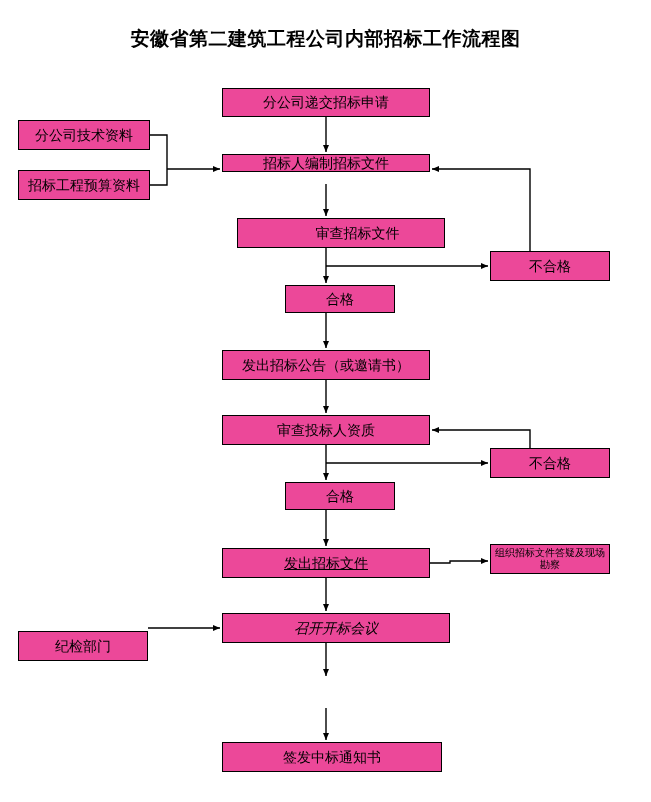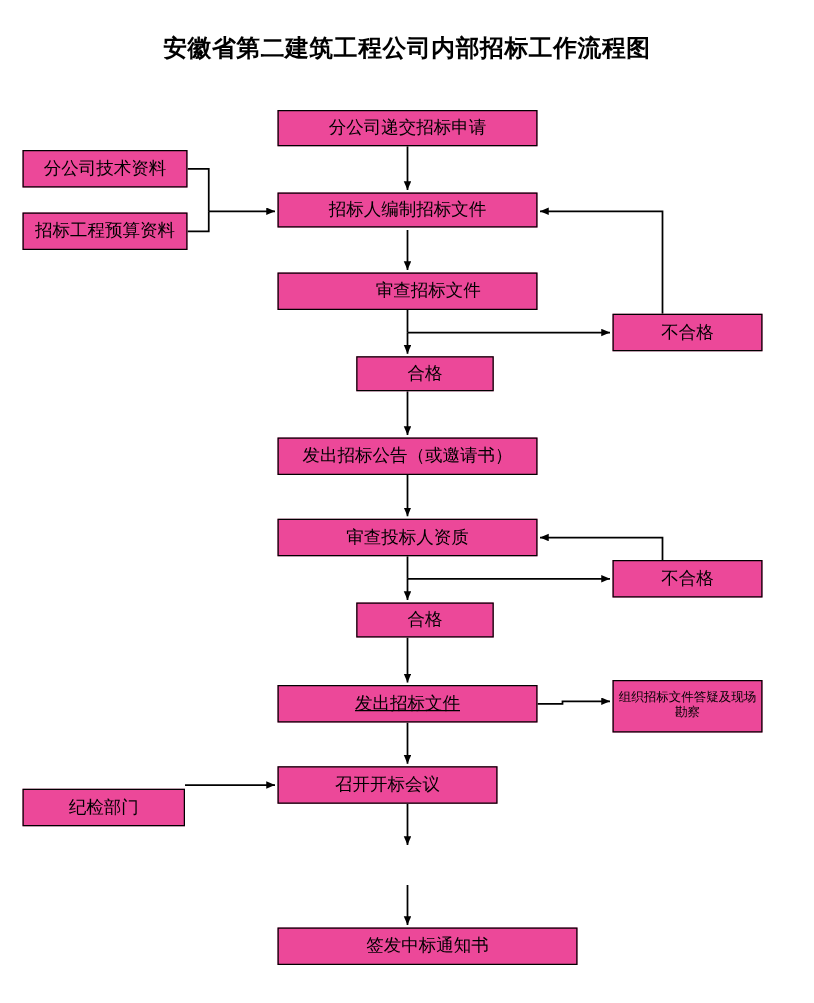--- a/index.html
+++ b/index.html
@@ -108,27 +108,27 @@
       <path d="M326,643 L326,676" marker-end="url(#arrow)"></path>
 
       <path d="M326,708 L326,740" marker-end="url(#arrow)"></path>
 
     </g>
   </svg>
 
   <div class="node" style="left: 222px; top: 88px; width: 208px; height: 29px;">分公司递交招标申请</div>
   <div class="node" style="left: 18px; top: 170px; width: 132px; height: 30px;">招标工程预算资料</div>
   <div class="node" style="left: 18px; top: 120px; width: 132px; height: 30px;">分公司技术资料</div>
-  <div class="node" style="left: 222px; top: 154px; width: 208px; height: 28px; text-align: center;">招标人编制招标文件</div>
-  <div class="node" style="left: 222px; top: 218px; width: 208px; height: 30px; padding-left: 33px;">审查招标文件</div>
+  <div class="node" style="left: 222px; top: 154px; width: 208px; height: 18px; text-align: center;">招标人编制招标文件</div>
+  <div class="node" style="left: 237px; top: 218px; width: 208px; height: 30px; padding-left: 33px;">审查招标文件</div>
   <div class="node" style="left: 490px; top: 251px; width: 120px; height: 30px;">不合格</div>
   <div class="node" style="left: 285px; top: 285px; width: 110px; height: 28px;">合格</div>
   <div class="node" style="left: 222px; top: 350px; width: 208px; height: 30px;">发出招标公告（或邀请书）</div>
   <div class="node" style="left: 222px; top: 415px; width: 208px; height: 30px;">审查投标人资质</div>
   <div class="node" style="left: 490px; top: 448px; width: 120px; height: 30px;">不合格</div>
   <div class="node" style="left: 285px; top: 482px; width: 110px; height: 28px;">合格</div>
   <div class="node" style="left: 222px; top: 548px; width: 208px; height: 30px; text-decoration: underline;">发出招标文件</div>
-  <div class="node small" style="left: 490px; top: 544px; width: 120px; height: 42px;">组织招标文件答疑及现场勘察</div>
+  <div class="node small" style="left: 490px; top: 544px; width: 120px; height: 30px;">组织招标文件答疑及现场勘察</div>
   <div class="node" style="left: 18px; top: 616px; width: 130px; height: 30px; margin-top: 15px;">纪检部门</div>
-  <div class="node" style="left: 222px; top: 613px; width: 176px; height: 30px;">召开开标会议</div>
-  <div class="node" style="left: 222px; top: 742px; width: 240px; height: 30px;">签发中标通知书</div>
+  <div class="node" style="left: 222px; top: 613px; width: 228px; height: 30px; font-style: italic;">召开开标会议</div>
+  <div class="node" style="left: 222px; top: 742px; width: 220px; height: 30px;">签发中标通知书</div>
 
 </div>
 
 </body></html>

